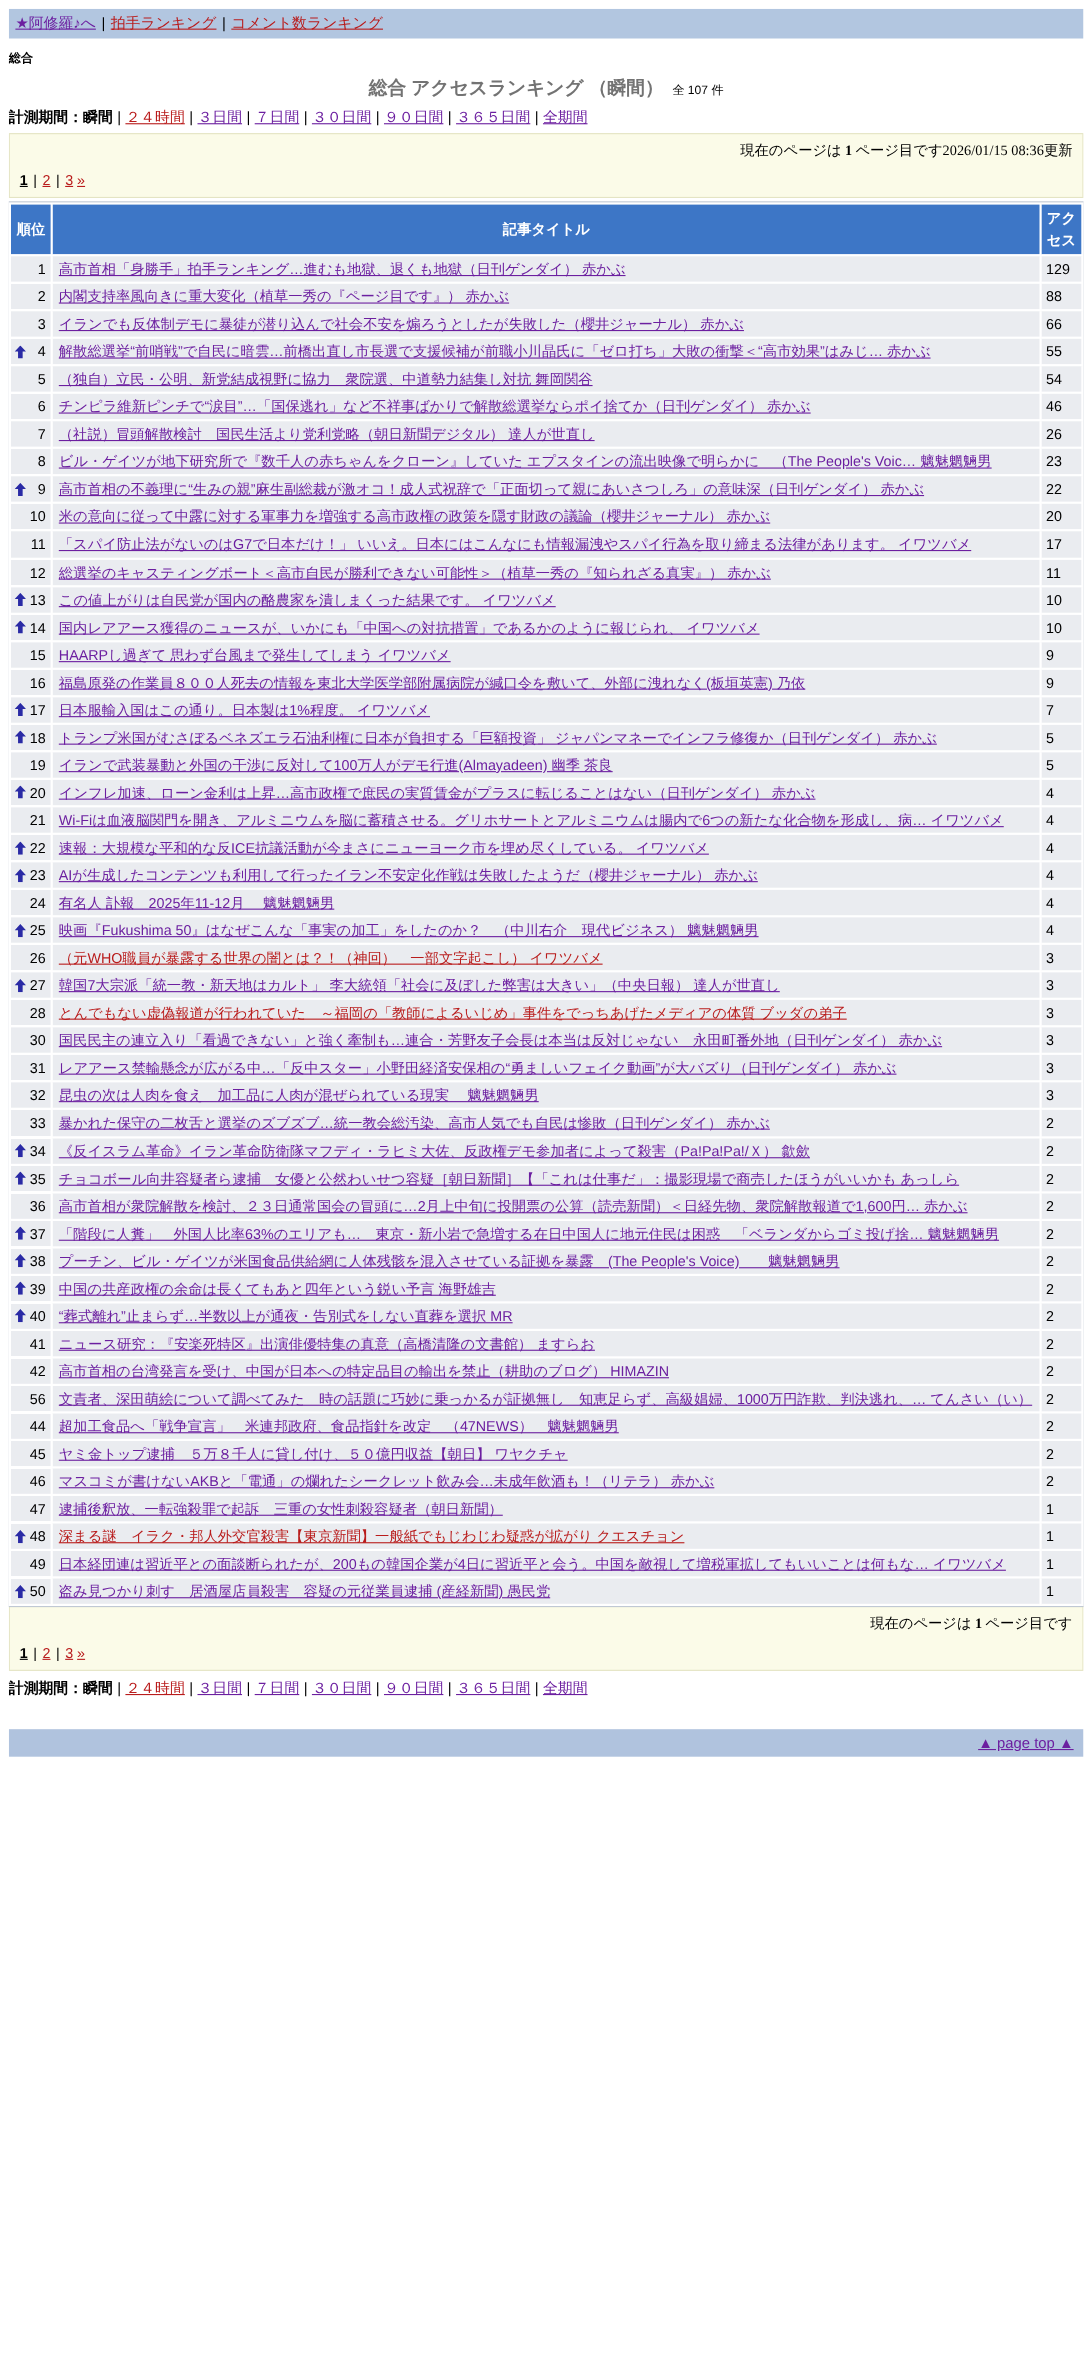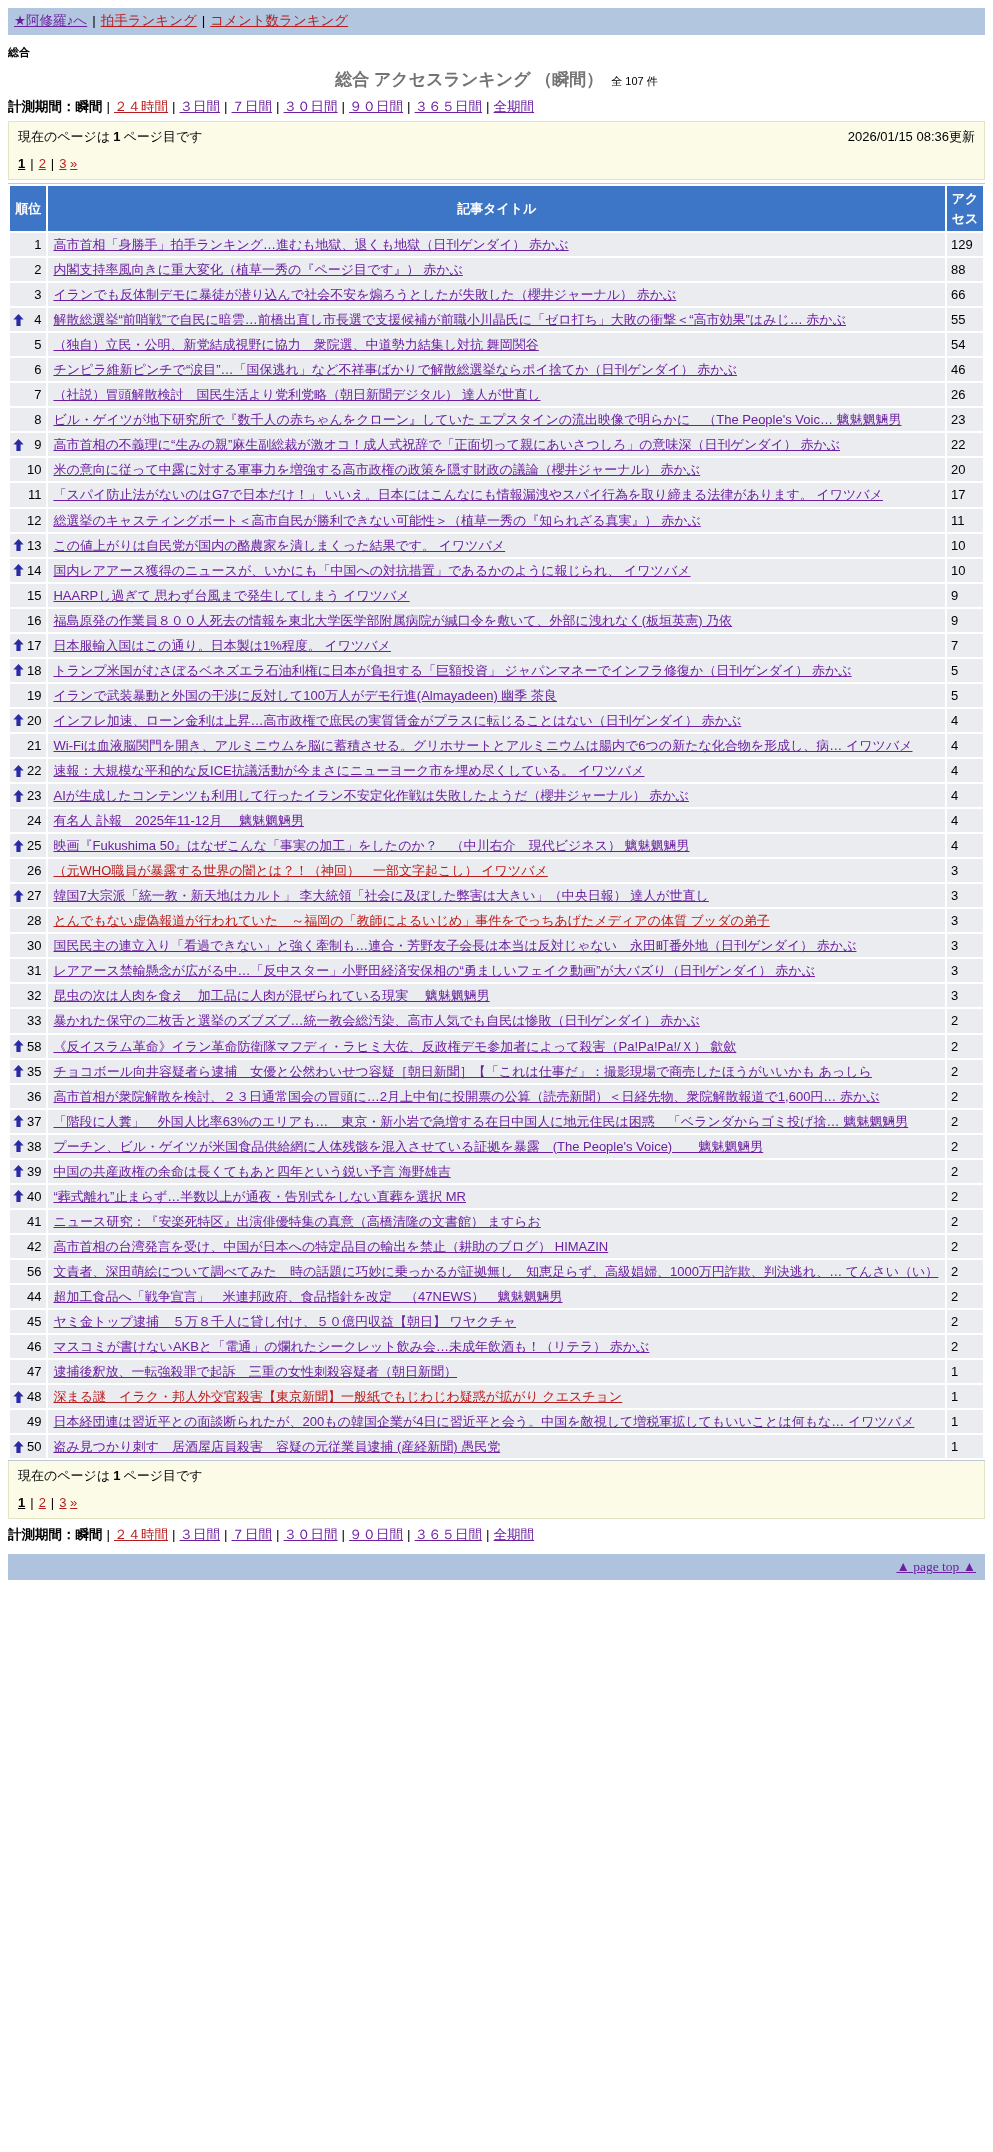--- a/index.html
+++ b/index.html
@@ -30,21 +30,21 @@
 
   .period { margin:7px 0 5px; font-size:13.5px; }
   .period .plabel, .period .pcurrent { font-weight:bold; }
   .period .psep { margin:0 4px; }
 
   .infobox {
     background:#fbfbe8;
     border:1px solid #e4e4c4;
     padding:6px 9px 8px;
   }
-  .inforow { display:flex; justify-content:space-between; }
+  .inforow { display:flex; justify-content:flex-end;font-family:Liberation Serif, serif; }
   .status-num { font-weight:bold; margin:0 3px; }
   .pagenav { margin-top:10px; }
   .pagenav .cur { font-weight:bold; text-decoration:underline; }
   .pagenav .psep { margin:0 5px; }
 
   table.rank-table {
     border-collapse:collapse;
     width:100%;
     margin-top:4px;
     outline:1px solid #c0c8d4;
@@ -75,23 +75,22 @@
     left:3px;
     top:50%;
     transform:translateY(-50%);
     line-height:0;
   }
 
   .pagetop {
     background:#b0c3de;
     text-align:right;
     padding:5px 9px;
-    margin-top:10px;
+    margin-top:28px;
     font-size:13.5px;
-    font-family:Liberation Serif, serif;
   }
   .bottom-space { height:86px; }
 </style>
 </head>
 <body>
 
 <div class="topbar">
   <a class="lnk-purple">★阿修羅♪へ</a><span class="sep">|</span><a class="lnk-blue">拍手ランキング</a><span class="sep">|</span><a class="lnk-blue">コメント数ランキング</a>
 </div>
 
@@ -298,21 +297,21 @@
         <td class="access">3</td>
       </tr>
       <tr>
         <td class="rank"><span>33</span></td>
         <td class="titlecell"><a class="lnk-purple">暴かれた保守の二枚舌と選挙のズブズブ…統一教会総汚染、高市人気でも自民は惨敗（日刊ゲンダイ） 赤かぶ</a></td>
         <td class="access">2</td>
       </tr>
       <tr>
         <td class="rank"><span class="uparrow"><svg width="11" height="12" viewBox="0 0 11 12">
               <path d="M5.5 0 L10.6 5.6 H7.6 V12 H3.4 V5.6 H0.4 Z" fill="#2a2aa5"></path>
-            </svg></span><span>58</span></td>
+            </svg></span><span>34</span></td>
         <td class="titlecell"><a class="lnk-purple">《反イスラム革命》イラン革命防衛隊マフディ・ラヒミ大佐、反政権デモ参加者によって殺害（Pa!Pa!Pa!/Ｘ） 歙歛</a></td>
         <td class="access">2</td>
       </tr>
       <tr>
         <td class="rank"><span class="uparrow"><svg width="11" height="12" viewBox="0 0 11 12">
               <path d="M5.5 0 L10.6 5.6 H7.6 V12 H3.4 V5.6 H0.4 Z" fill="#2a2aa5"></path>
             </svg></span><span>35</span></td>
         <td class="titlecell"><a class="lnk-purple">チョコボール向井容疑者ら逮捕　女優と公然わいせつ容疑［朝日新聞］【「これは仕事だ」：撮影現場で商売したほうがいいかも あっしら</a></td>
         <td class="access">2</td>
       </tr>

